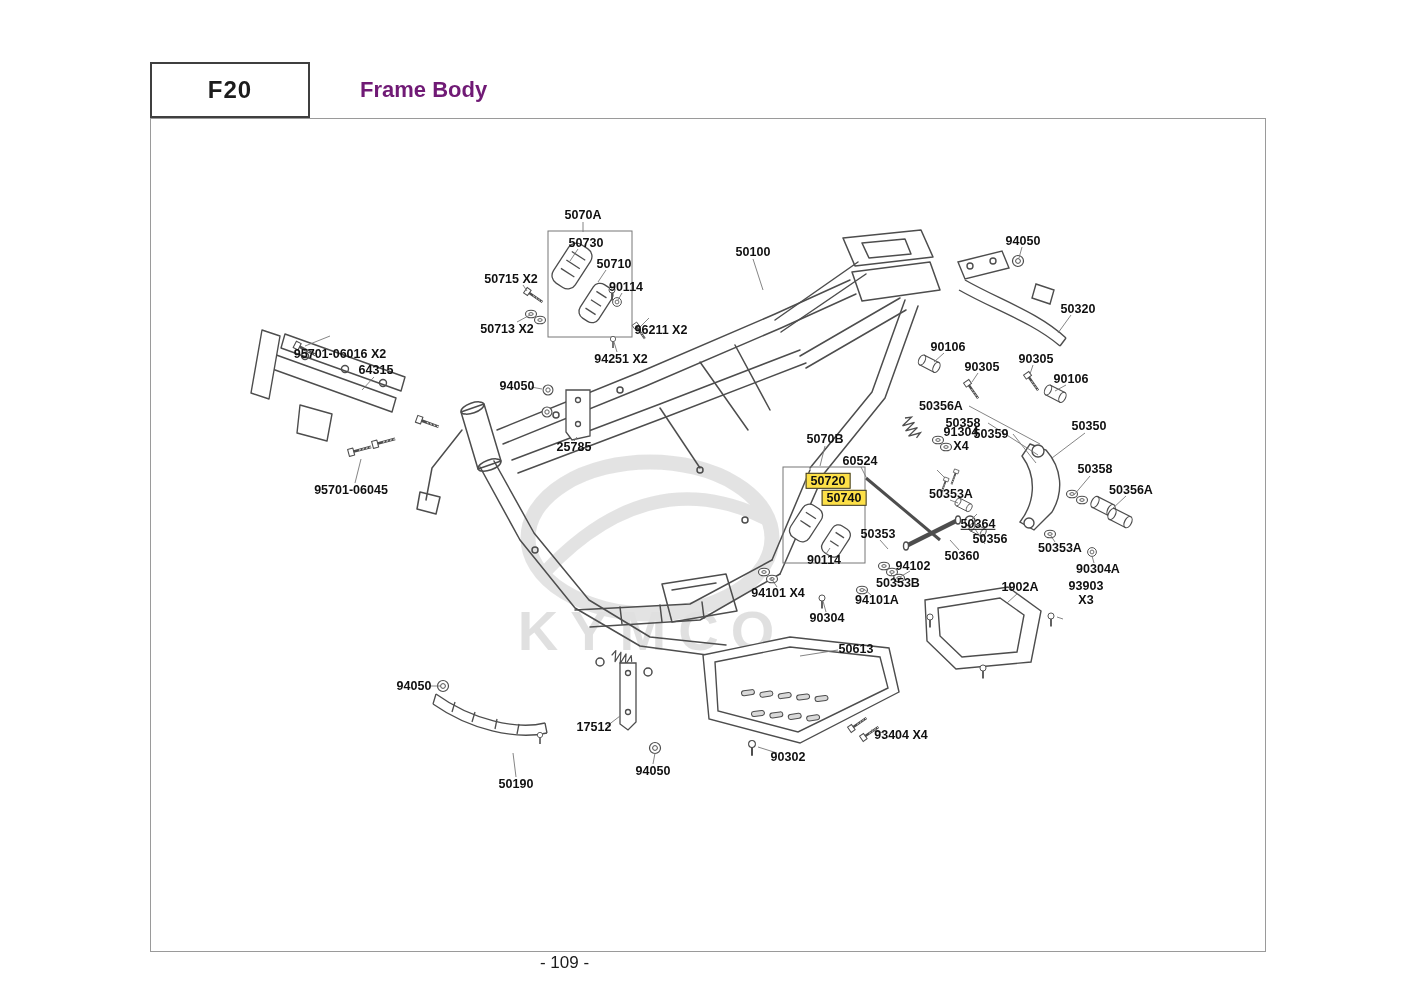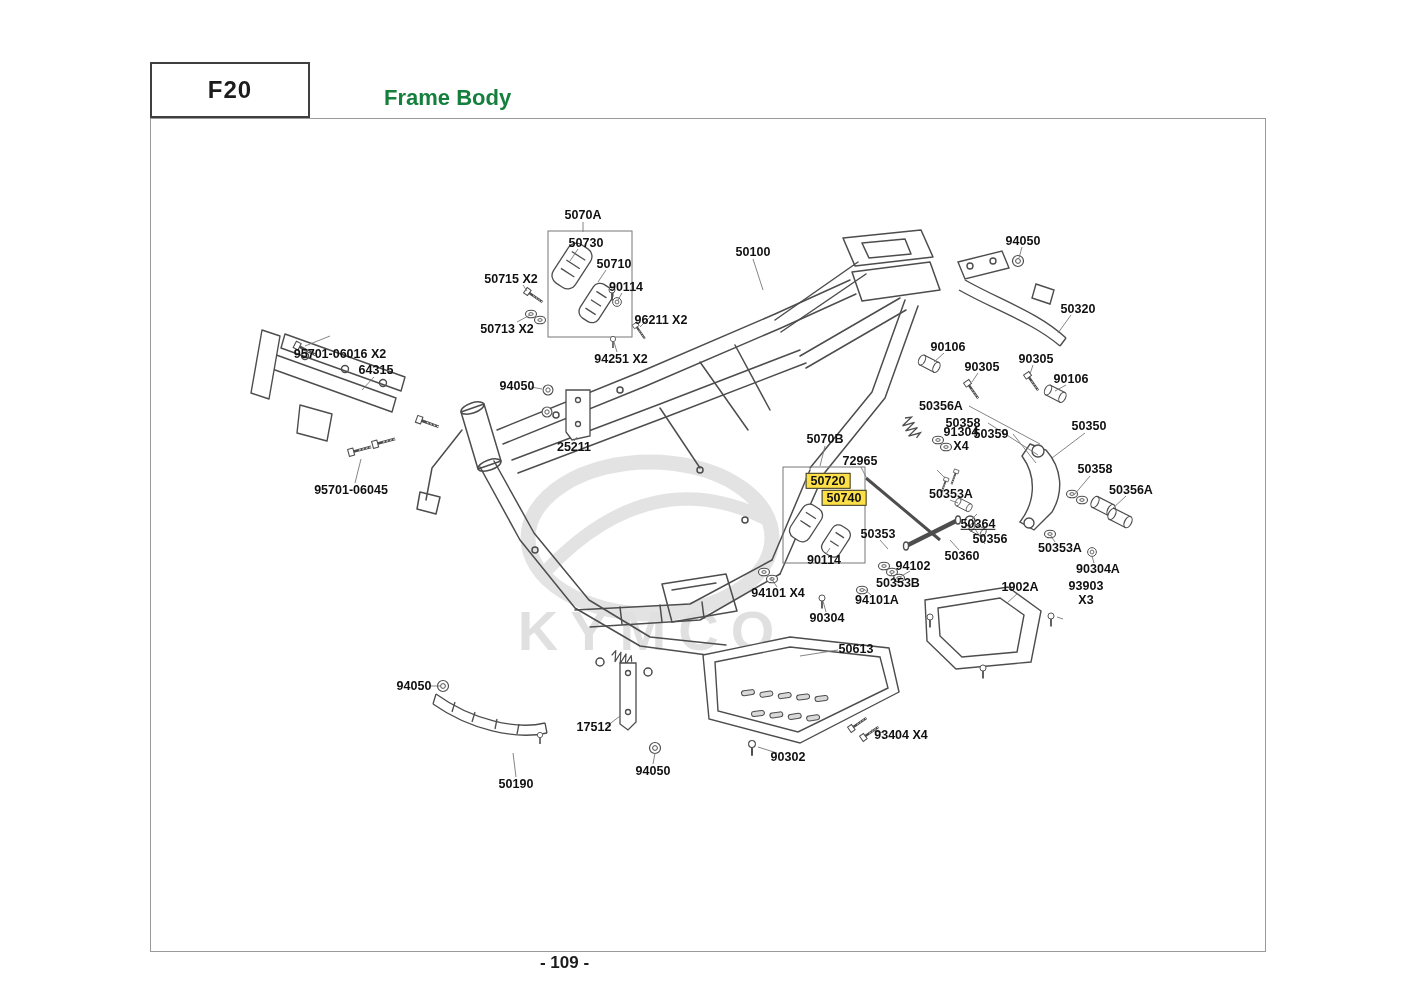--- a/index.html
+++ b/index.html
@@ -7,37 +7,37 @@
     width:1415px;height:1000px;position:relative;overflow:hidden;
     background:#ffffff;color:#1c1c1c;
     font-family:"Liberation Sans", sans-serif;
   }
   .header-code-box{
     position:absolute;left:150px;top:62px;width:156px;height:52px;
     border:2px solid #3f3f3f;display:flex;align-items:center;justify-content:center;
     font-size:24px;font-weight:bold;letter-spacing:1px;
   }
   .header-title{
-    position:absolute;left:384px;top:77px;font-size:22px;font-weight:bold;color:#15803d;margin-top:8px;
+    position:absolute;left:360px;top:77px;font-size:22px;font-weight:bold;color:#701a75;
   }
   .diagram-frame{
     position:absolute;left:150px;top:118px;width:1114px;height:832px;
     border:1px solid #9a9a9a;background:#fff;
   }
   svg.art{position:absolute;left:0;top:0;width:1415px;height:1000px}
   #label-layer{position:absolute;left:0;top:0;width:1139px;height:1000px;pointer-events:none}
   .part-label{
     position:absolute;transform:translate(-50%,-50%);
     font-size:12.5px;font-weight:bold;color:#101010;
     white-space:pre-line;text-align:center;line-height:1.15;
   }
   .part-label.boxed{border:1px solid #333;padding:0 4px;background:#fde047}
   .footer{
     position:absolute;left:0;top:953px;width:1129px;text-align:center;
-    font-size:17px;font-weight:bold;color:#1c1c1c;
+    font-size:17px;font-weight:normal;color:#1c1c1c;
   }
 </style>
 </head>
 <body>
 
 <div class="page">
 
   <div class="header-code-box">
     <span>F20</span>
   </div>
@@ -326,40 +326,40 @@
       <line x1="355" y1="483" x2="361" y2="459"></line>
     </g>
   </svg>
 
   <div id="label-layer">
       <div class="part-label" style="left: 583px; top: 215px;">5070A</div>
       <div class="part-label" style="left: 586px; top: 243px;">50730</div>
       <div class="part-label" style="left: 614px; top: 264px;">50710</div>
       <div class="part-label" style="left: 511px; top: 279px;">50715 X2</div>
       <div class="part-label" style="left: 626px; top: 287px;">90114</div>
-      <div class="part-label" style="left: 661px; top: 320px;">96211 X2</div>
+      <div class="part-label" style="left: 661px; top: 330px;">96211 X2</div>
       <div class="part-label" style="left: 507px; top: 329px;">50713 X2</div>
       <div class="part-label" style="left: 621px; top: 359px;">94251 X2</div>
       <div class="part-label" style="left: 340px; top: 329px; margin-top: 25px;">95701-06016 X2</div>
       <div class="part-label" style="left: 376px; top: 370px;">64315</div>
       <div class="part-label" style="left: 753px; top: 252px;">50100</div>
       <div class="part-label" style="left: 1023px; top: 241px;">94050</div>
       <div class="part-label" style="left: 1078px; top: 309px;">50320</div>
       <div class="part-label" style="left: 948px; top: 347px;">90106</div>
       <div class="part-label" style="left: 982px; top: 367px;">90305</div>
       <div class="part-label" style="left: 1036px; top: 359px;">90305</div>
       <div class="part-label" style="left: 1071px; top: 379px;">90106</div>
       <div class="part-label" style="left: 517px; top: 386px;">94050</div>
       <div class="part-label" style="left: 941px; top: 406px;">50356A</div>
       <div class="part-label" style="left: 963px; top: 423px;">50358</div>
       <div class="part-label" style="left: 991px; top: 434px;">50359</div>
       <div class="part-label" style="left: 1089px; top: 426px;">50350</div>
-      <div class="part-label" style="left: 574px; top: 447px;">25211</div>
+      <div class="part-label" style="left: 574px; top: 447px;">25785</div>
       <div class="part-label" style="left: 825px; top: 439px;">5070B</div>
-      <div class="part-label" style="left: 860px; top: 461px;">72965</div>
+      <div class="part-label" style="left: 860px; top: 461px;">60524</div>
       <div class="part-label" style="left: 929px; top: 439px; margin-left: 32px;">91304
 X4</div>
       <div class="part-label" style="left: 1095px; top: 469px;">50358</div>
       <div class="part-label boxed" style="left: 828px; top: 481px;">50720</div>
       <div class="part-label" style="left: 951px; top: 494px;">50353A</div>
       <div class="part-label" style="left: 1131px; top: 490px;">50356A</div>
       <div class="part-label" style="left: 351px; top: 490px;">95701-06045</div>
       <div class="part-label boxed" style="left: 844px; top: 498px;">50740</div>
       <div class="part-label" style="left: 978px; top: 524px; text-decoration: underline;">50364</div>
       <div class="part-label" style="left: 878px; top: 534px;">50353</div>

